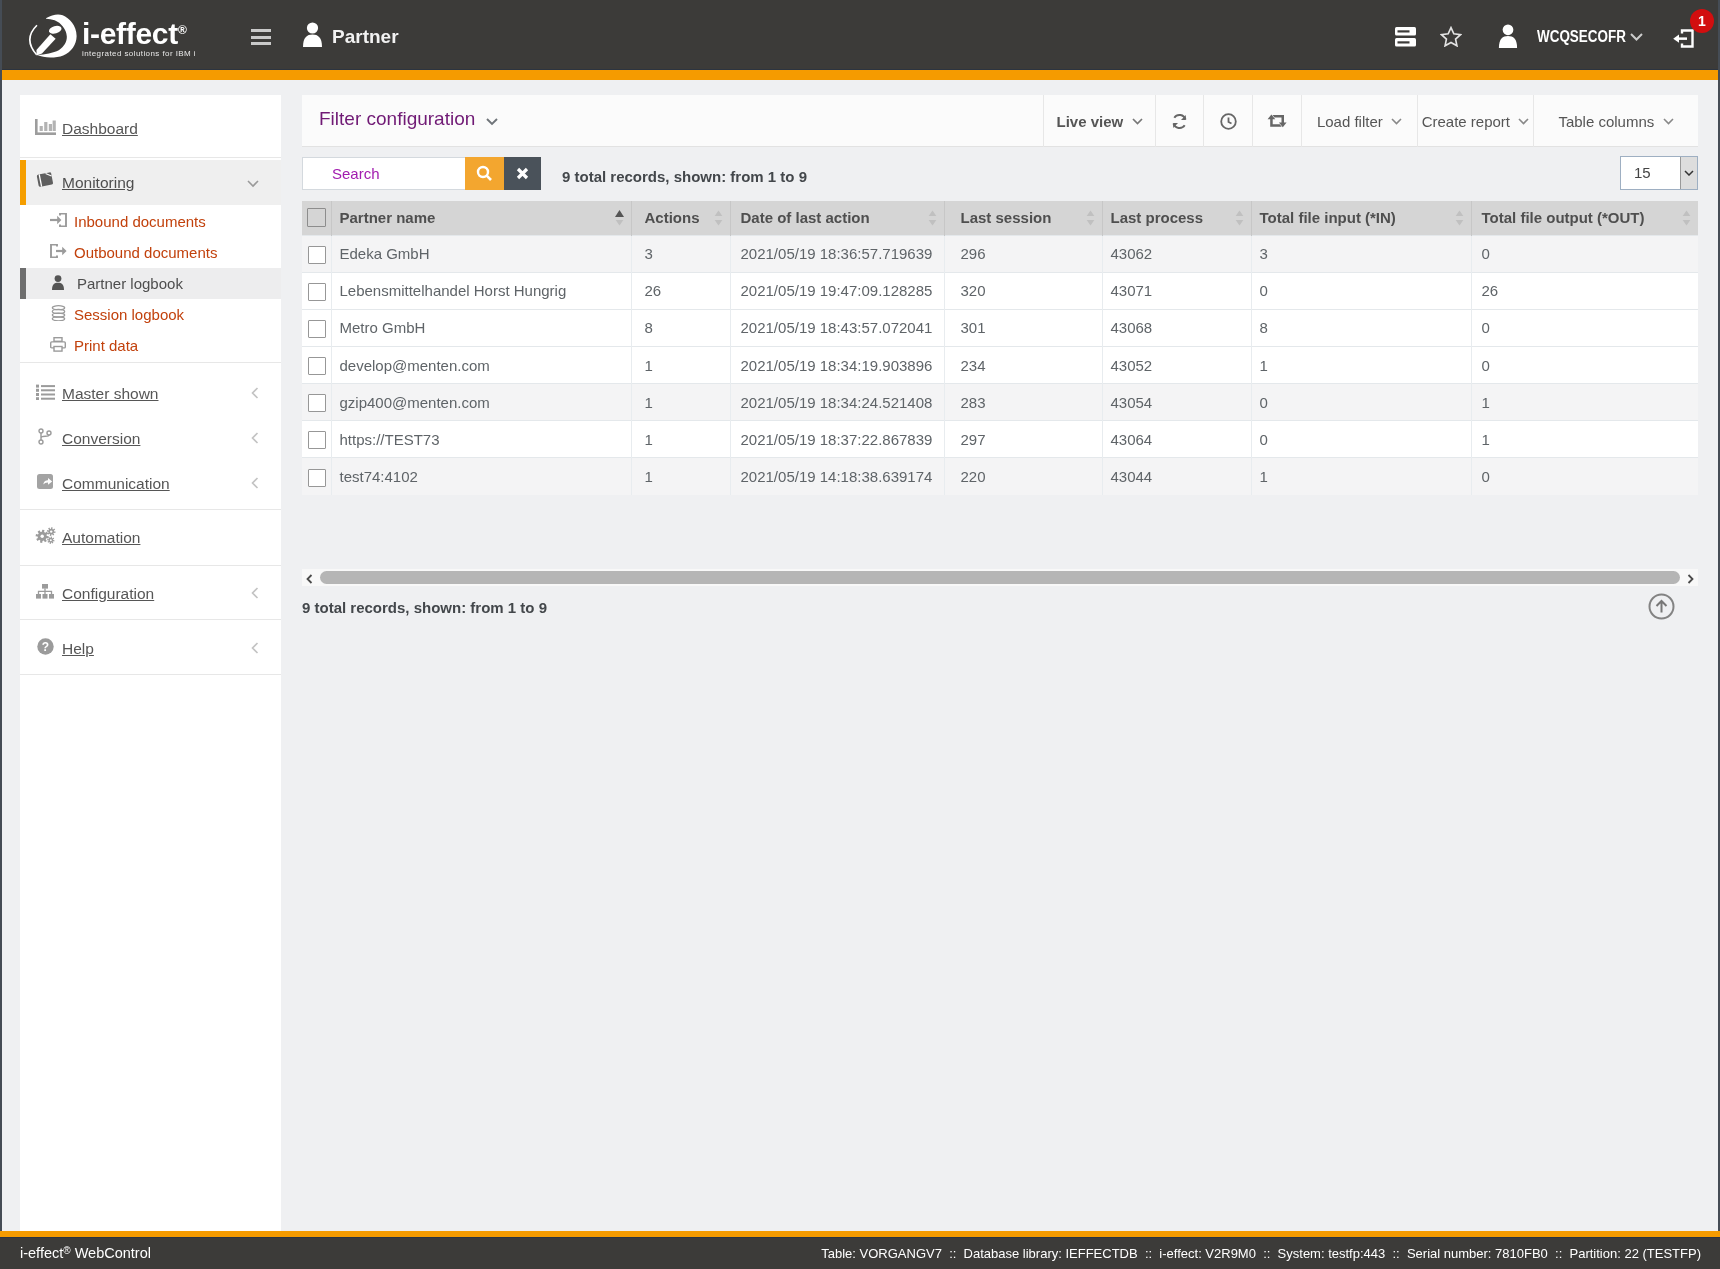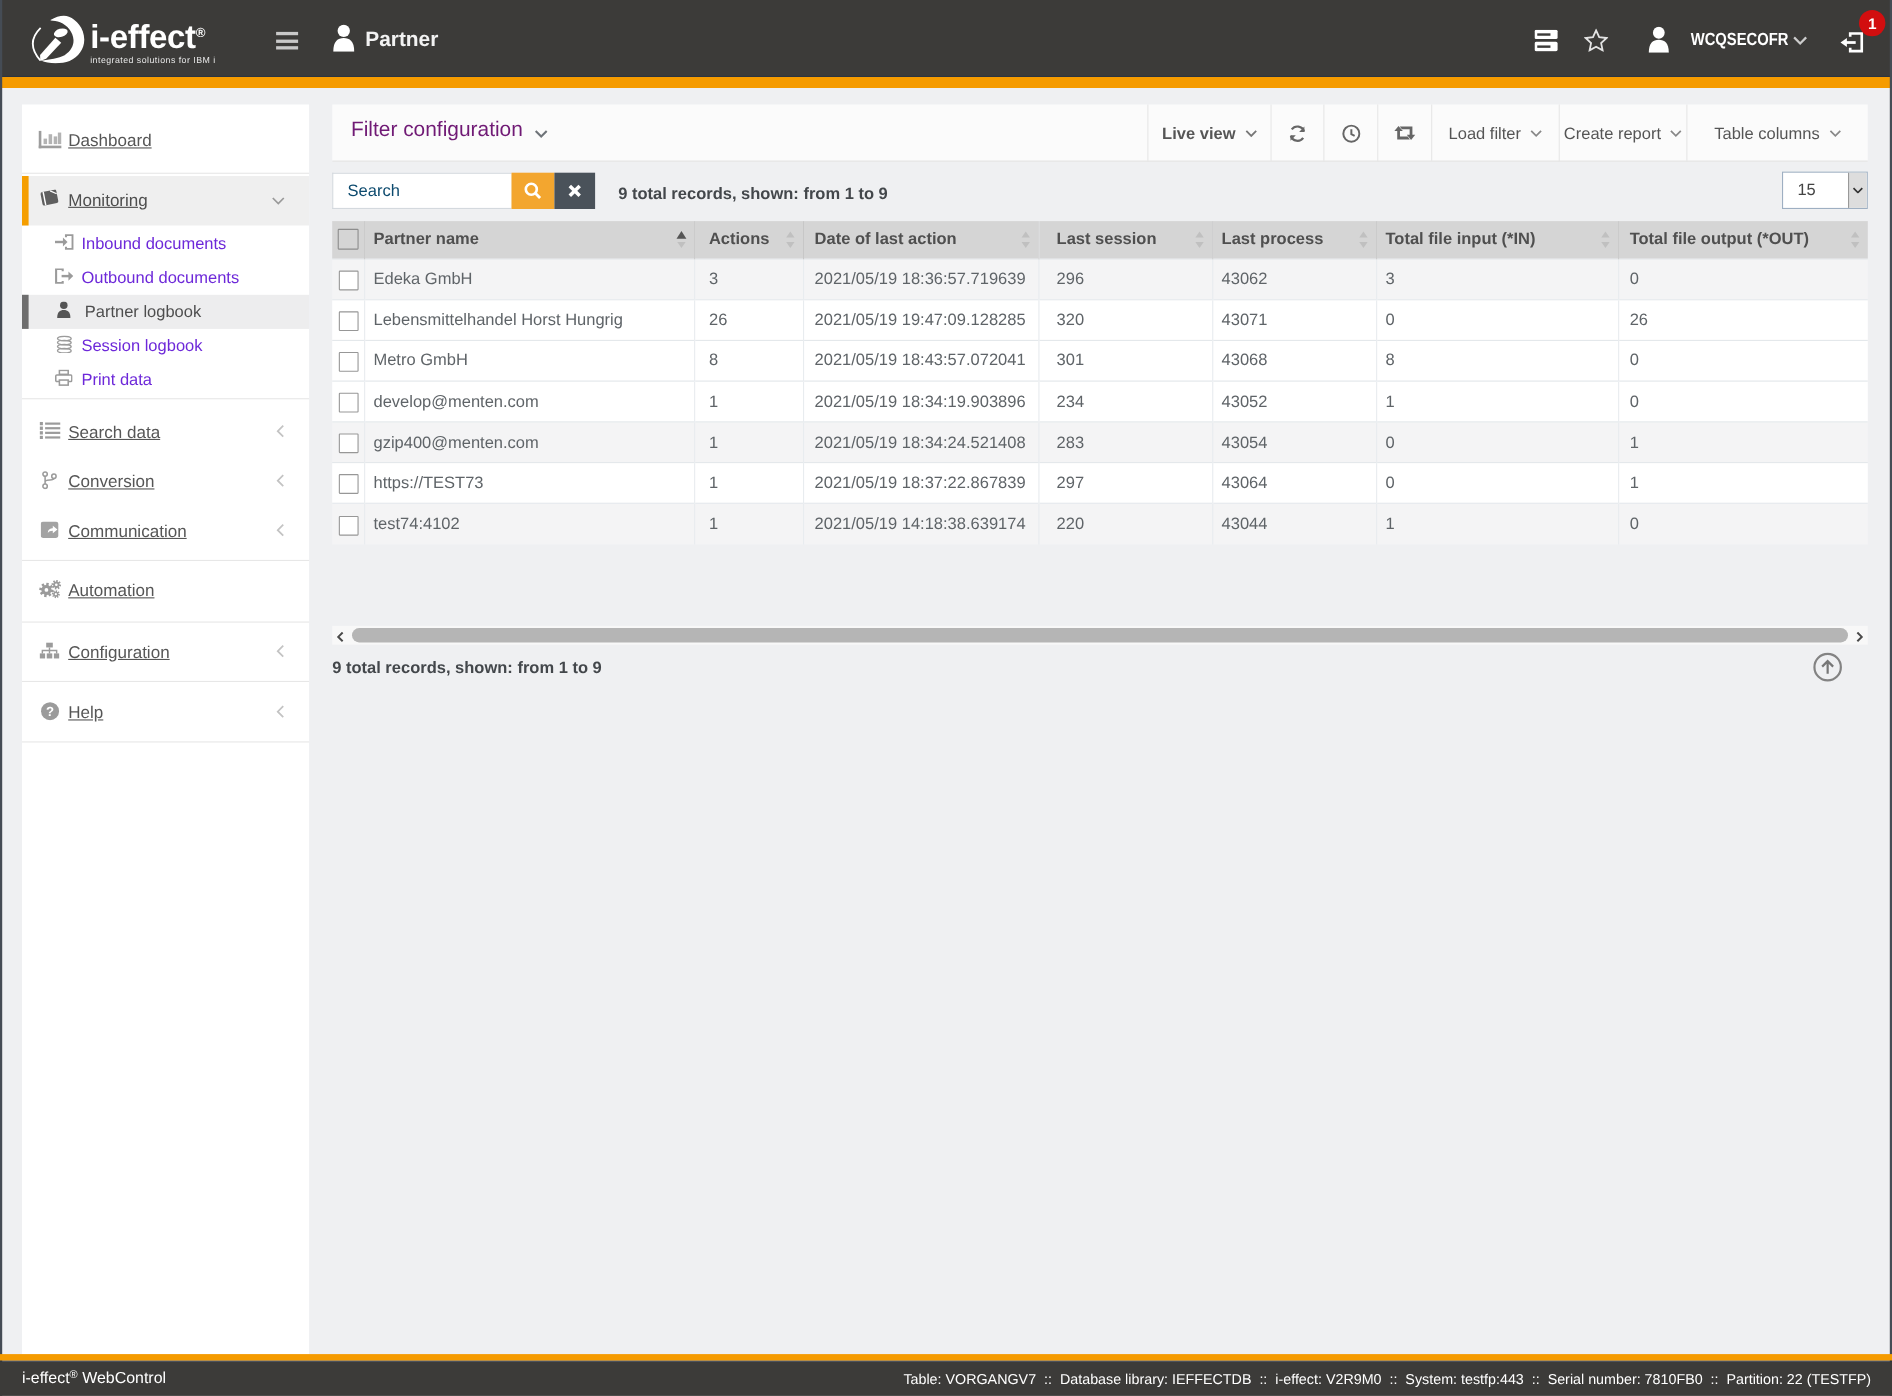--- a/index.html
+++ b/index.html
@@ -22,31 +22,31 @@
 
   .husername { position:absolute; left:1537px; top:28px; color:#fff; font-size:16px; font-weight:bold; transform:scaleX(0.84); transform-origin:0 0; }
   .badge { position:absolute; left:1690px; top:9px; width:24px; height:24px; border-radius:50%; background:#d20e0f; color:#fff; font-size:14px; font-weight:bold; text-align:center; line-height:24px; z-index:5; }
 
   
   .sidebar { position:absolute; left:20px; top:95px; width:261px; height:1136px; background:#fff; }
   .mi { position:absolute; left:0; width:261px; display:flex; align-items:center; color:#565656; font-size:15.5px; }
   .mi .ic { position:absolute; left:13px; width:24px; text-align:center; }
   .mi .lbl { position:absolute; left:42px;text-decoration:underline; }
   .mi .chev { position:absolute; right:22px; color:#bbb; }
-  .smi { position:absolute; left:0; width:261px; display:flex; align-items:center; color:#6d28d9; font-size:15px; }
+  .smi { position:absolute; left:0; width:261px; display:flex; align-items:center; color:#c2410c; font-size:15px; }
   .smi .ic { position:absolute; left:27px; width:22px; text-align:center; }
   .smi .lbl { position:absolute; left:54px; }
   .sep { position:absolute; left:0; width:261px; height:1px; background:#e7e7e7; }
 
   
   .fbar { position:absolute; left:302px; top:95px; width:1396px; height:52px; background:#fbfbfb; border-bottom:1px solid #e2e2e2; }
   .fbar .title { position:absolute; left:17px; top:13px; font-size:19px; color:#701a75; }
   .tbtn { position:absolute; top:0; height:52px; border-left:1px solid #e7e7e7; display:flex; align-items:center; justify-content:center; color:#555; font-size:15px; }
 
-  .search { position:absolute; left:302px; top:157px; width:163px; height:33px; background:#fff; border:1px solid #d4d9de; border-right:none; color:#0c4a6e; font-size:15px; line-height:31px; padding-left:13px; }
+  .search { position:absolute; left:302px; top:157px; width:163px; height:33px; background:#fff; border:1px solid #d4d9de; border-right:none; color:#a21caf; font-size:15px; line-height:31px; padding-left:29px; }
   .sbtn1 { position:absolute; left:465px; top:157px; width:39px; height:33px; background:#f3a62f; }
   .sbtn2 { position:absolute; left:504px; top:157px; width:37px; height:33px; background:#4a525a; }
   .recs1 { position:absolute; left:562px; top:168px; font-size:15px; font-weight:bold; color:#43474b; }
   .sel15 { position:absolute; left:1620px; top:156px; width:78px; height:34px; background:#fff; border:1px solid #9eafc2; }
   .sel15 .v { position:absolute; left:13px; top:7px; font-size:15px; color:#444; }
   .sel15 .btn { position:absolute; right:0; top:0; width:17px; height:32px; background:#dddddd; border-left:1px solid #999; }
 
   
   table { position:absolute; left:302px; top:201px; width:1396px; border-collapse:collapse; table-layout:fixed; }
   th { background:#d5d5d5; height:34px; font-size:15px; color:#4f4f4f; text-align:left; font-weight:bold; padding:0 0 0 10px; border-left:1px solid #c7c7c7; position:relative; }
@@ -206,21 +206,21 @@
       <span class="ic"><svg width="19" height="16" viewBox="0 0 19 16">
         <rect x="0" y="0.6" width="3" height="3" fill="#9b9b9b"></rect>
           <rect x="5" y="1.1" width="14" height="2" fill="#9b9b9b"></rect>
         <rect x="0" y="4.8" width="3" height="3" fill="#9b9b9b"></rect>
           <rect x="5" y="5.3" width="14" height="2" fill="#9b9b9b"></rect>
         <rect x="0" y="9" width="3" height="3" fill="#9b9b9b"></rect>
           <rect x="5" y="9.5" width="14" height="2" fill="#9b9b9b"></rect>
         <rect x="0" y="13.2" width="3" height="3" fill="#9b9b9b"></rect>
           <rect x="5" y="13.7" width="14" height="2" fill="#9b9b9b"></rect>
       </svg></span>
-      <span class="lbl">Search data</span>
+      <span class="lbl">Master shown</span>
       <span class="chev"><svg width="8" height="12" viewBox="0 0 8 12">
           <path d="M6.5,1 L1.5,6 L6.5,11" fill="none" stroke="#c3c3c3" stroke-width="1.6"></path>
         </svg></span>
     </div>
     <div class="mi" style="top:321px;height:45px">
       <span class="ic"><svg width="14" height="17" viewBox="0 0 14 17">
         <circle cx="3" cy="3" r="2" fill="none" stroke="#9b9b9b" stroke-width="1.4"></circle>
         <circle cx="3" cy="14" r="2" fill="none" stroke="#9b9b9b" stroke-width="1.4"></circle>
         <circle cx="11" cy="5" r="2" fill="none" stroke="#9b9b9b" stroke-width="1.4"></circle>
         <path d="M3,5 L3,12 M3,10 C3,7 11,9.5 11,7" fill="none" stroke="#9b9b9b" stroke-width="1.4"></path>

